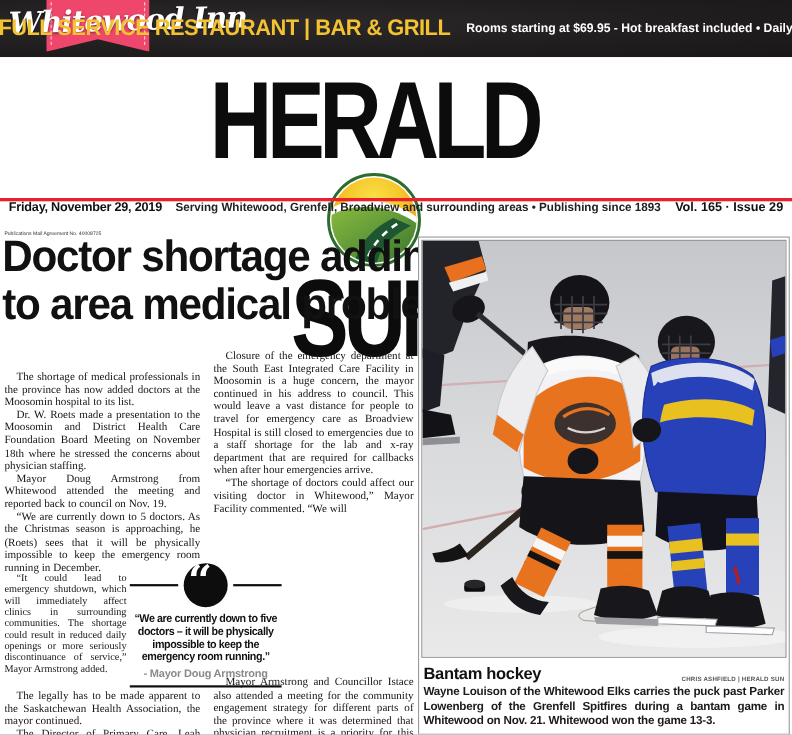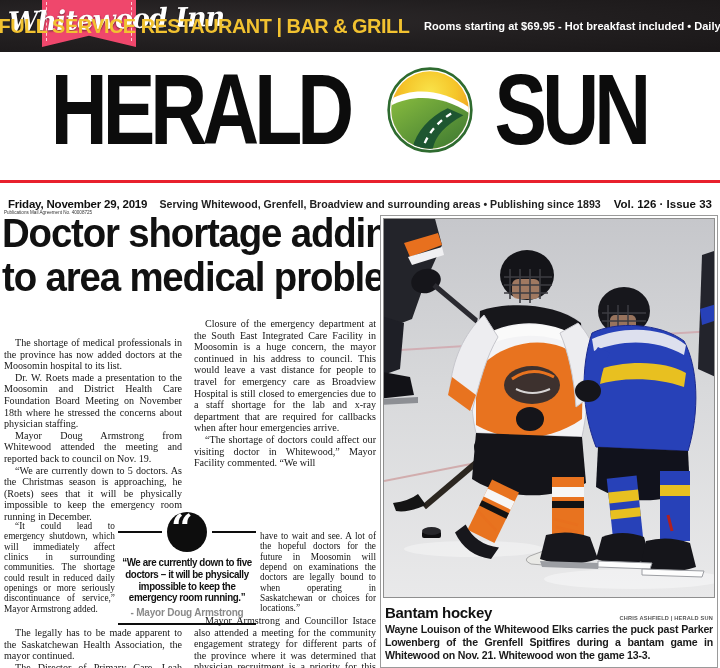--- a/index.html
+++ b/index.html
@@ -17,36 +17,36 @@
     font-family:"DejaVu Serif",serif;font-style:italic;font-weight:bold;font-size:27px;
     color:#fff;transform:rotate(-1.5deg);letter-spacing:-1px;text-shadow:0 1px 2px rgba(0,0,0,.6);white-space:nowrap;}
   #ad-right{position:absolute;left:196px;top:0;width:520px;height:52px;display:flex;
     flex-direction:row;justify-content:center;align-items:center;gap:1px;}
   #ad-services{color:#f2c230;font-weight:bold;font-size:20.5px;letter-spacing:-.5px;white-space:nowrap;transform:scaleX(.97);}
   #ad-details{color:#fff;font-weight:bold;font-size:11.3px;white-space:nowrap;transform:scaleX(.98);}
 
   
   #masthead{position:absolute;left:0;top:52px;width:720px;height:128px;background:#fff;}
   #brand{position:absolute;left:0;top:14px;width:680px;display:flex;justify-content:center;
-    align-items:center;gap:2px;}
+    align-items:center;gap:2px;flex-direction:column;}
   .brand-word{font-size:96px;line-height:88px;font-weight:bold;letter-spacing:-6px;
     transform:scale(.82,1.04);color:#0c0c0c;white-space:nowrap;}
   #brand-logo{width:88px;height:88px;flex:0 0 auto;margin:0 2px;}
   #price-block{position:absolute;right:4px;top:30px;width:112px;text-align:left;line-height:1.05;}
   #price-main{white-space:nowrap;}
   #price-main .cur{font-size:11px;font-weight:bold;vertical-align:7px;}
   #price-main .num{font-size:22px;font-weight:bold;letter-spacing:-1px;}
   #price-main .per{font-size:10px;font-weight:bold;letter-spacing:-.3px;}
   #price-note{font-size:5.5px;color:#222;margin-left:28px;}
   #site{font-size:9.5px;font-weight:bold;margin-top:8px;}
   #mail-agreement{position:absolute;left:4px;top:158px;font-size:4.6px;color:#333;}
 
   
   #dateline{position:absolute;left:0;top:180px;width:720px;height:30px;border-top:3px solid #e8202d;
-    display:flex;justify-content:space-between;align-items:flex-end;padding:0 8px;box-sizing:border-box;}
+    display:flex;justify-content:space-between;align-items:flex-start;padding:0 8px;box-sizing:border-box;}
   #date-left{font-size:11.5px;font-weight:bold;letter-spacing:-.2px;}
   #date-center{font-size:10.8px;font-weight:bold;color:#222;transform:scaleX(.98);}
   #date-right{font-size:11.5px;font-weight:bold;}
 
   
   #headline{position:absolute;left:2px;top:211px;width:380px;font-size:40px;line-height:44px;
     font-weight:bold;letter-spacing:-1.2px;transform:scaleX(.96);transform-origin:left top;white-space:nowrap;}
   #byline-block{position:absolute;left:20px;top:305px;width:180px;text-align:center;}
   #byline{font-size:10.5px;font-weight:bold;letter-spacing:-.2px;}
   #byline-org{font-family:"Liberation Serif",serif;font-style:italic;font-size:9.5px;margin-top:1px;}
@@ -132,21 +132,21 @@
         </g>
       </svg>
       <span class="brand-word">SUN</span>
     </div>
     <div id="mail-agreement">Publications Mail Agreement No. 40008725</div>
   </div>
 
   <div id="dateline">
     <span id="date-left">Friday, November 29, 2019</span>
     <span id="date-center">Serving Whitewood, Grenfell, Broadview and surrounding areas • Publishing since 1893</span>
-    <span id="date-right">Vol. 126 · Issue 33</span>
+    <span id="date-right">Vol. 165 · Issue 29</span>
   </div>
 
   <div id="headline">
     <div>Doctor shortage adding</div>
     <div>to area medical problems</div>
   </div>
 
   <div id="col1-top" class="body-text">
     <p>The shortage of medical professionals in the province has now added doctors at the Moosomin hospital to its list.</p>
     <p>Dr. W. Roets made a presentation to the Moosomin and District Health Care Foundation Board Meeting on November 18th where he stressed the concerns about physician staffing.</p>
@@ -156,23 +156,20 @@
   <div id="col1-narrow" class="body-text">
     <p>“It could lead to emergency shutdown, which will immediately affect clinics in surrounding communities. The shortage could result in reduced daily openings or more seriously discontinuance of service,” Mayor Armstrong added.</p>
   </div>
   <div id="col1-bottom" class="body-text">
     <p>The legally has to be made apparent to the Saskatchewan Health Association, the mayor continued.</p>
     <p>The Director of Primary Care, Leah Clements, commented that they are suf-</p>
   </div>
   <div id="col2-top" class="body-text">
     <p>Closure of the emergency department at the South East Integrated Care Facility in Moosomin is a huge concern, the mayor continued in his address to council. This would leave a vast distance for people to travel for emergency care as Broadview Hospital is still closed to emergencies due to a staff shortage for the lab and x-ray department that are required for callbacks when after hour emergencies arrive.</p>
     <p>“The shortage of doctors could affect our visiting doctor in Whitewood,” Mayor Facility commented. “We will</p>
-  </div>
-  <div id="col2-narrow" class="body-text">
-    <p style="text-indent:0">have to wait and see. A lot of the hopeful doctors for the future in Moosomin will depend on examinations the doctors are legally bound to when operating in Saskatchewan or choices for locations.”</p>
   </div>
   <div id="col2-bottom" class="body-text">
     <p>Mayor Armstrong and Councillor Istace also attended a meeting for the community engagement strategy for different parts of the province where it was determined that physician recruitment is a priority for this region and a committee will take the concerns to the network and will also</p>
   </div>
 
   <div id="pull-quote">
     <div id="pq-top">
       <div class="pq-rule"></div>
       <div id="pq-circle">
           <span>“</span>

